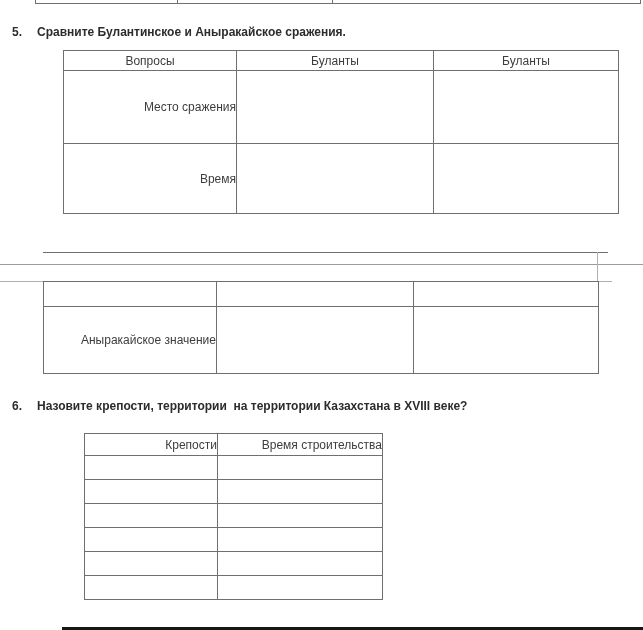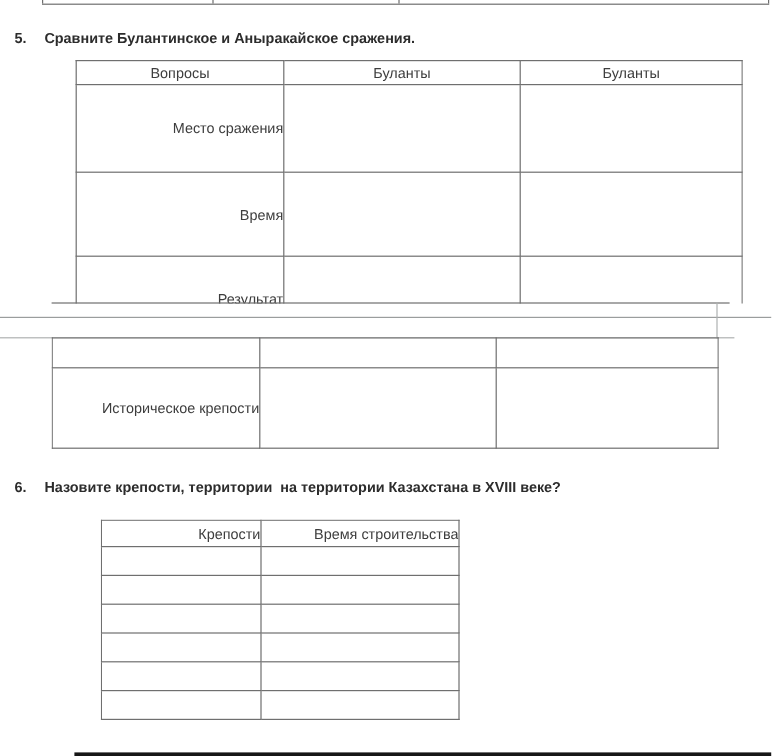--- a/index.html
+++ b/index.html
@@ -67,25 +67,20 @@
       <tr style="height:73px;">
         <td>Место сражения</td>
         <td></td>
         <td></td>
       </tr>
       <tr style="height:70px;">
         <td>Время</td>
         <td></td>
         <td></td>
       </tr>
-      <tr style="height:70px;">
-        <td>Результат</td>
-        <td></td>
-        <td></td>
-      </tr>
     </tbody>
       </table>
   </div>
 
   <div>
     <div class="hline" style="top:252px;left:43px;width:565px;"></div>
     <div class="hline light" style="top:264px;left:0;width:643px;background:var(--separator,#9a9d9d);"></div>
     <div class="hline light" style="top:281px;left:0;width:612px;"></div>
     <div class="vline light" style="top:252px;left:597px;height:30px;"></div>
   </div>
@@ -97,21 +92,21 @@
           <col style="width:197px">
           <col style="width:185px">
         </colgroup>
       <tbody>
           <tr style="height:25px;">
         <td></td>
         <td></td>
         <td></td>
       </tr>
       <tr style="height:67px;">
-        <td>Историческое крепости</td>
+        <td>Аныракайское значение</td>
         <td></td>
         <td></td>
       </tr>
     </tbody>
       </table>
   </div>
 
   <div class="question" style="top:399px;"><span class="qnum">6.</span><span>Назовите крепости, территории  на территории Казахстана в XVIII веке?</span></div>
 
   <div class="clip" style="left:84px;top:433px;width:300px;height:167px;">

